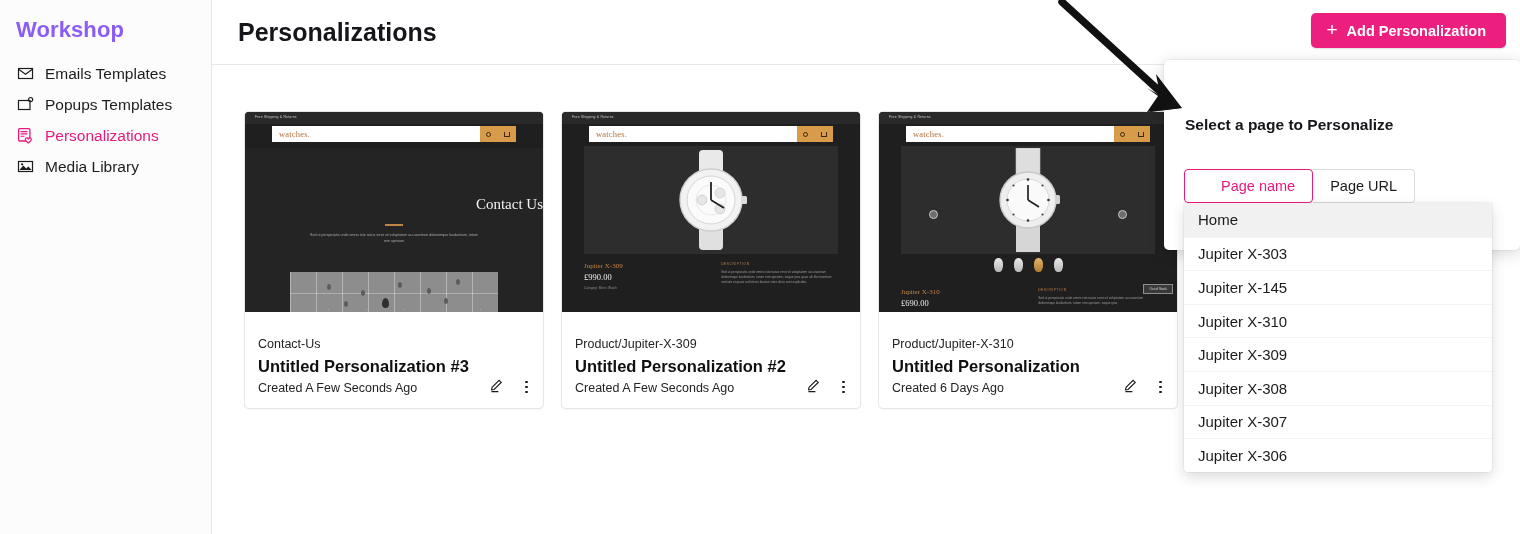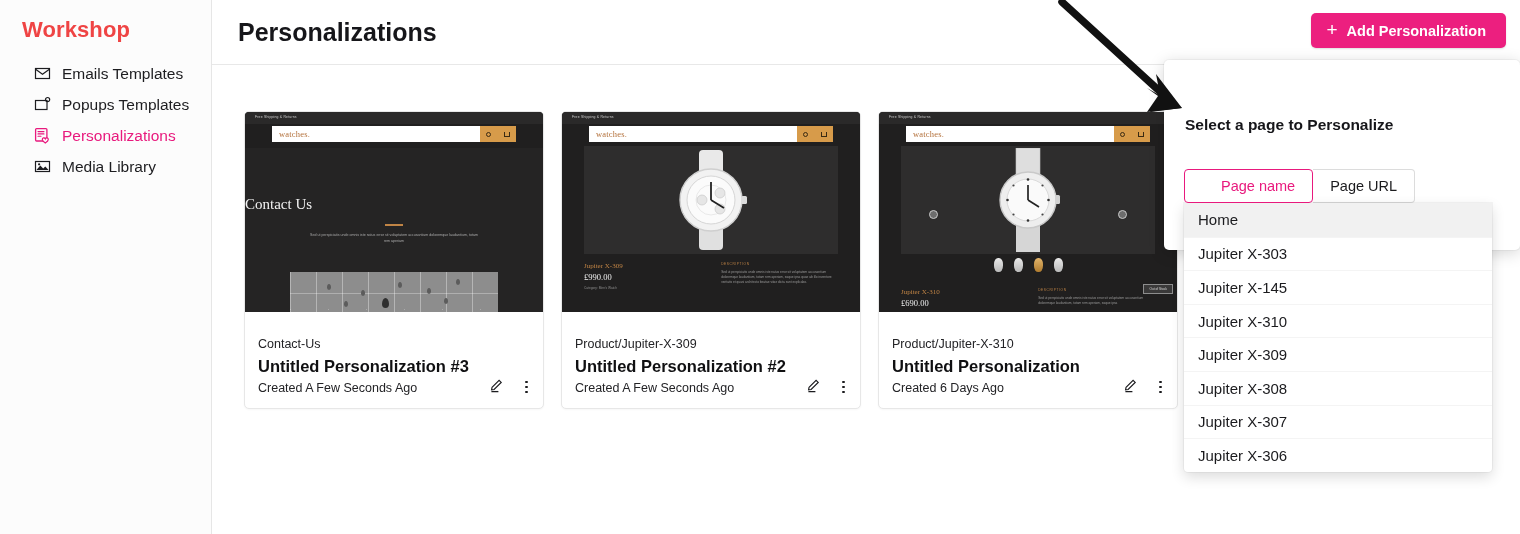--- a/index.html
+++ b/index.html
@@ -12,28 +12,28 @@
   #root { position: relative; width: 1520px; height: 534px; background: #fff; }
 
   
   .sidebar {
     position: absolute; left: 0; top: 0;
     width: 212px; height: 534px;
     background: #fcfcfc;
     border-right: 1px solid #e6e6e6;
   }
   .ws-title {
-    position: absolute; left: 22px; top: 17px;
-    font-size: 22px; font-weight: 700; color: #ef4444;
+    position: absolute; left: 16px; top: 17px;
+    font-size: 22px; font-weight: 700; color: #8b5cf6;
     letter-spacing: .1px;
   }
   .nav { position: absolute; left: 0; top: 58px; width: 212px; }
   .nav-item {
     display: flex; align-items: center; gap: 11px;
-    height: 31px; padding-left: 34px;
+    height: 31px; padding-left: 17px;
     color: #1d1d20; font-size: 15.5px;
     cursor: pointer;
   }
   .nav-item.active { color: #e8197d; }
   .nav-ico { width: 17px; height: 17px; display:block; flex: 0 0 17px; }
 
   
   .header {
     position: absolute; left: 212px; top: 0;
     width: 1308px; height: 65px;
@@ -97,21 +97,21 @@
   .t-bar span { position:absolute; left:10px; top:3px; font-size:3.4px; color:#cfcfcf; letter-spacing:.2px;}
   .t-search {
     position:absolute; left:27px; top:14px; right:27px; height:16px;
     background:#fff; display:flex; align-items:center;
   }
   .t-logo { font-family:"Liberation Serif", serif; font-size:8.5px; color:#b3703a; padding-left:7px; letter-spacing:.2px;}
   .t-ico { position:absolute; right:0; top:0; height:16px; width:36px; background:#d79b4a; display:flex; align-items:center; justify-content:space-around;}
   .t-ico b { width:5px; height:5px; border:0.8px solid #3a2a13; border-radius:50%; display:block;}
   .t-ico u { width:6px; height:5px; border:0.8px solid #3a2a13; border-top:none; display:block;}
   .t-hero { position:absolute; left:0; right:0; top:36px; bottom:0; background:#252424; }
-  .t-h1 { position:absolute; left:0; right:0; top:48px; text-align:left;
+  .t-h1 { position:absolute; left:0; right:0; top:48px; text-align:right;
           font-family:"Liberation Serif", serif; font-size:15px; color:#f2f2f2;}
   .t-rule { position:absolute; left:50%; transform:translateX(-50%); top:76px; width:18px; height:1.5px; background:#c08445;}
   .t-para { position:absolute; left:62px; right:62px; top:84px; text-align:center;
             font-size:3.6px; line-height:6px; color:#a9a9a9;}
   .t-map { position:absolute; left:45px; right:45px; top:124px; bottom:0; background:#8d8d8d;
            background-image:
              linear-gradient(90deg, rgba(255,255,255,.35) 1px, transparent 1px),
              linear-gradient(0deg, rgba(255,255,255,.3) 1px, transparent 1px),
              linear-gradient(62deg, rgba(255,255,255,.25) 1px, transparent 1px);
            background-size: 26px 100%, 100% 22px, 38px 38px; }

